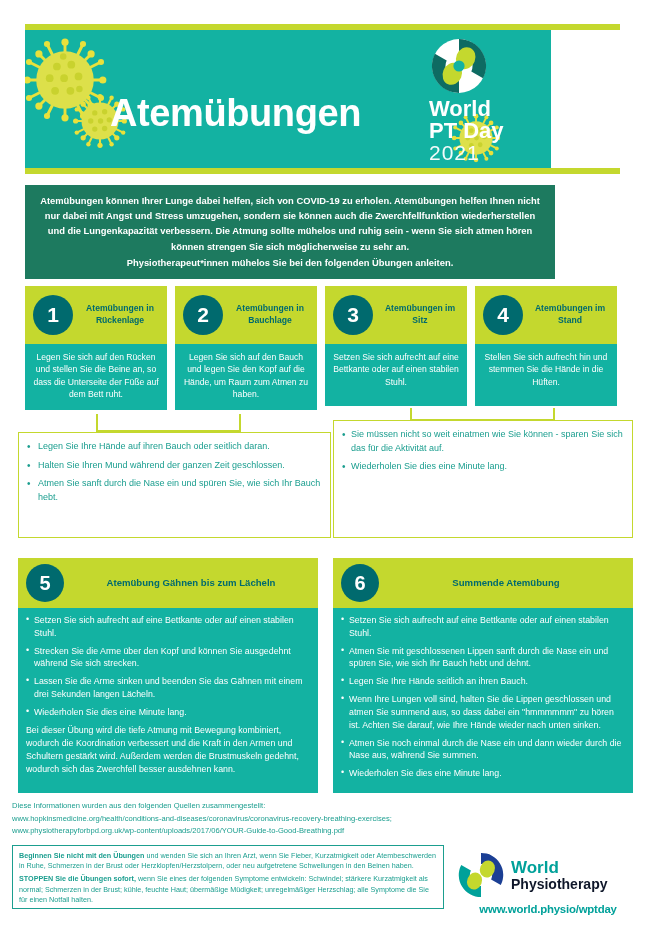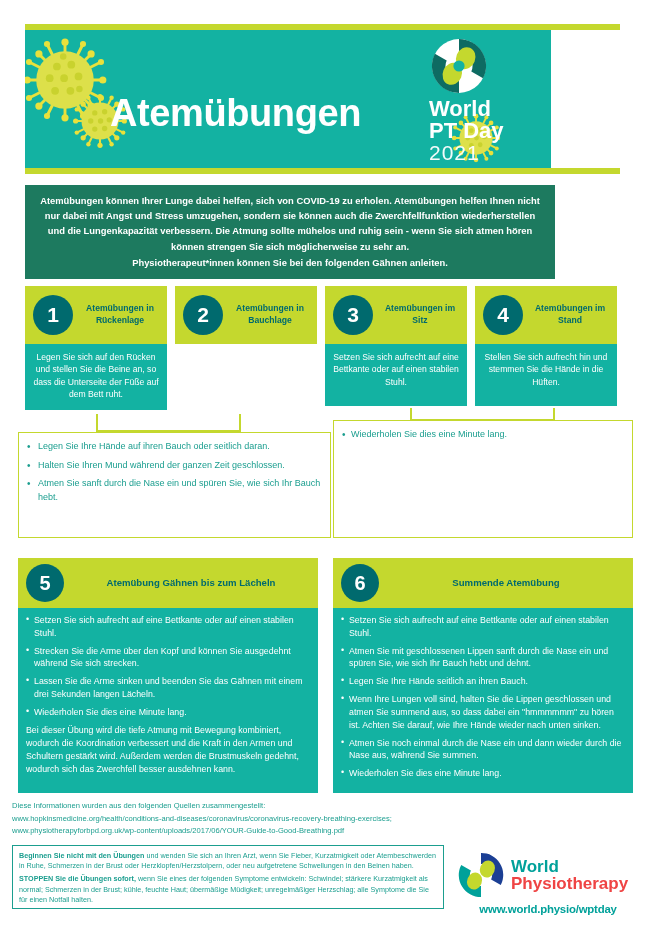--- a/index.html
+++ b/index.html
@@ -133,21 +133,21 @@
   }
   .warning b { font-weight:bold; }
   .warning p { margin-bottom:3px; }
 
   
   .footer-logo { position:absolute; left:458px; top:852px; width:180px; }
   .fl-row { display:flex; align-items:center; gap:7px; }
   .fl-mark { width:46px; height:46px; position:relative; flex:0 0 auto; }
   .fl-text { line-height:1.03; }
   .fl-world { font-size:17px; font-weight:bold; color:#00a19a; }
-  .fl-physio { font-size:17px; font-weight:bold; color:#ef4444; }
+  .fl-physio { font-size:14px; font-weight:bold; color:#0f172a; }
   .fl-url {
     margin-top:5px; font-size:11.4px; font-weight:bold; color:#00a19a;
     text-align:center; letter-spacing:-0.2px;
   }
 </style>
 </head>
 <body>
 
 <div class="page">
 
@@ -320,36 +320,37 @@
         <div class="wpt-world">World</div>
         <div class="wpt-ptday">PT Day</div>
         <div class="wpt-year">2021</div>
       </div>
     </div>
   </div>
   <div class="hdr-rule bot"></div>
 
   <div class="intro">
     <span>Atemübungen können Ihrer Lunge dabei helfen, sich von COVID-19 zu erholen. Atemübungen helfen Ihnen nicht nur dabei mit Angst und Stress umzugehen, sondern sie können auch die Zwerchfellfunktion wiederherstellen und die Lungenkapazität verbessern. Die Atmung sollte mühelos und ruhig sein - wenn Sie sich atmen hören können strengen Sie sich möglicherweise zu sehr an.</span>
-    <span class="last">Physiotherapeut*innen können Sie bei den folgenden Gähnen anleiten.</span>
+    <span class="last">Physiotherapeut*innen mühelos Sie bei den folgenden Übungen anleiten.</span>
   </div>
 
   <div class="cards">
     <div class="card">
       <div class="card-head">
         <div class="card-num">1</div>
         <div class="card-title">Atemübungen in Rückenlage</div>
       </div>
       <div class="card-body">Legen Sie sich auf den Rücken und stellen Sie die Beine an, so dass die Unterseite der Füße auf dem Bett ruht.</div>
     </div>
     <div class="card">
       <div class="card-head">
         <div class="card-num">2</div>
         <div class="card-title">Atemübungen in Bauchlage</div>
       </div>
+      <div class="card-body">Legen Sie sich auf den Bauch und legen Sie den Kopf auf die Hände, um Raum zum Atmen zu haben.</div>
     </div>
     <div class="card">
       <div class="card-head">
         <div class="card-num">3</div>
         <div class="card-title">Atemübungen im Sitz</div>
       </div>
       <div class="card-body">Setzen Sie sich aufrecht auf eine Bettkante oder auf einen stabilen Stuhl.</div>
     </div>
     <div class="card">
       <div class="card-head">
@@ -376,20 +377,21 @@
   <div class="bbox" id="bullets-left">
     <ul>
       <li>Legen Sie Ihre Hände auf ihren Bauch oder seitlich daran.</li>
       <li>Halten Sie Ihren Mund während der ganzen Zeit geschlossen.</li>
       <li>Atmen Sie sanft durch die Nase ein und spüren Sie, wie sich Ihr Bauch hebt.</li>
     </ul>
   </div>
 
   <div class="bbox" id="bullets-right">
     <ul>
+      <li>Sie müssen nicht so weit einatmen wie Sie können - sparen Sie sich das für die Aktivität auf.</li>
       <li>Wiederholen Sie dies eine Minute lang.</li>
     </ul>
   </div>
 
   <div class="sect" id="sect5">
     <div class="sect-head">
       <div class="sect-num">5</div>
       <div class="sect-title">Atemübung Gähnen bis zum Lächeln</div>
     </div>
     <div class="sect-body">

